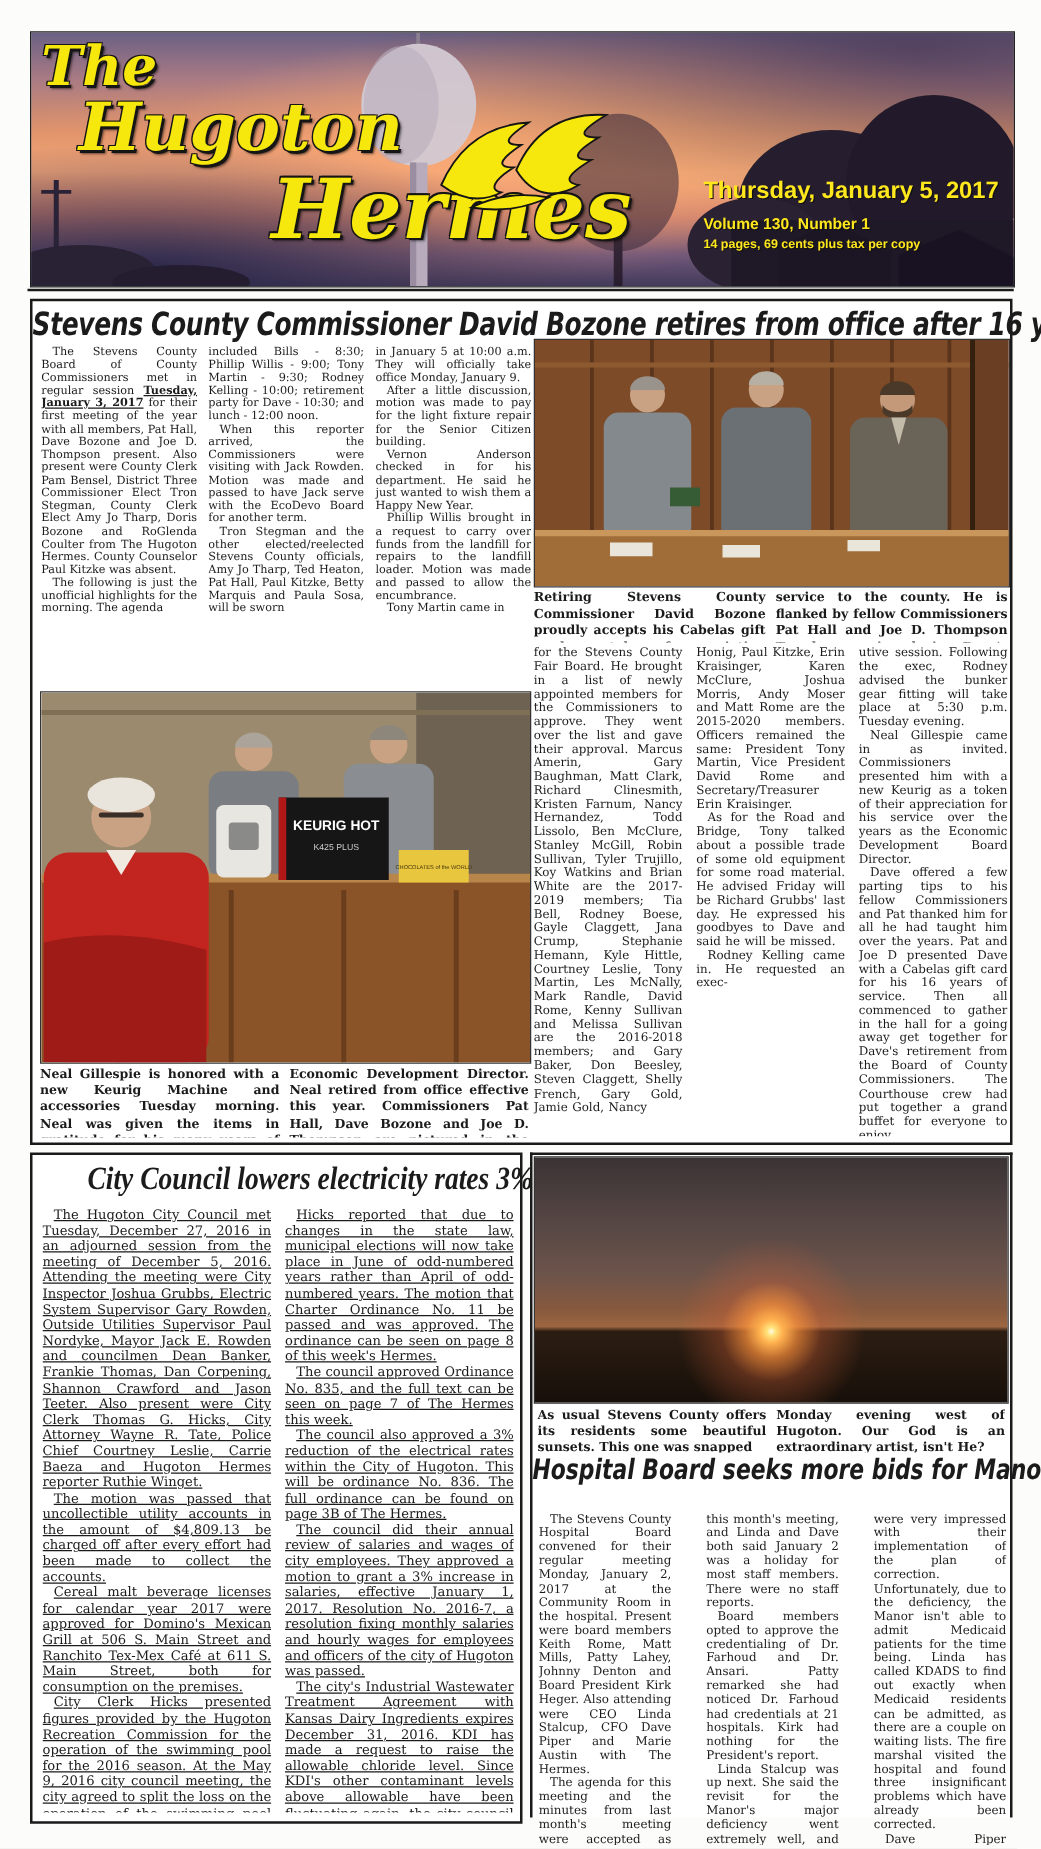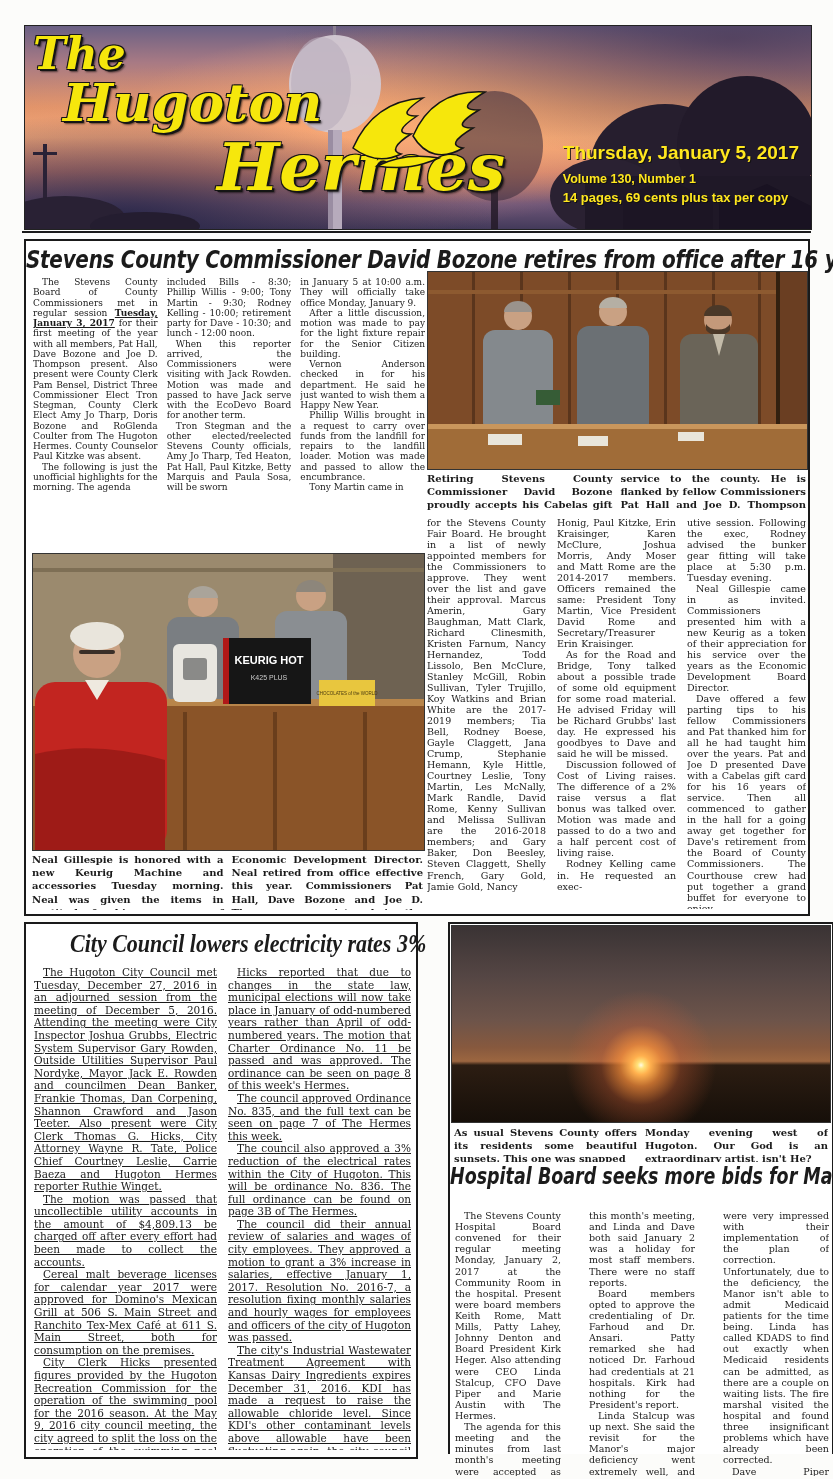--- a/index.html
+++ b/index.html
@@ -20,21 +20,21 @@
     text-shadow:2px 2px 0 #151515,-1px -1px 0 #151515,1px -1px 0 #151515,-1px 1px 0 #151515,3px 3px 2px rgba(0,0,0,.55);}
   .mh-the{left:8px;top:6px;font-size:44px;}
   .mh-hugoton{left:38px;top:50px;font-size:53px;}
   .mh-hermes{left:192px;top:108px;font-size:66px;}
   .mh-wing{position:absolute;left:322px;top:60px;width:142px;height:94px;}
   .mh-dates{position:absolute;right:12px;top:116px;color:#ffe71e;
     font-family:"Liberation Sans","DejaVu Sans",sans-serif;font-weight:bold;
     text-shadow:1px 1px 0 rgba(15,15,15,.9);}
   .mh-date{font-size:19px;}
   .mh-vol{font-size:12.5px;margin-top:8px;}
-  .mh-price{font-size:13px;margin-top:4px;}
+  .mh-price{font-size:10px;margin-top:4px;}
   .top-rule{position:absolute;left:22px;top:231px;width:789px;border-top:2px solid #1a1a1a;}
 
   
   .col{flex:1;text-align:justify;overflow:hidden;}
   .para{margin:0;text-indent:9px;}
   .para.flush{text-indent:0;}
   .caption{font-weight:bold;font-size:10px;line-height:1.32;text-align:justify;overflow:hidden;}
   .caption .half{flex:1;}
   .continued{margin:8px 0 0;text-align:right;}
   .script-head{display:inline-block;font-family:"DejaVu Sans","Liberation Sans",sans-serif;
@@ -59,21 +59,21 @@
   
   .box-council{position:absolute;left:24px;top:922px;width:394px;height:537px;
     border:2px solid #1a1a1a;box-sizing:border-box;background:#fff;}
   .cc-headline-wrap{position:absolute;left:0;right:0;top:4px;text-align:center;margin-left:44px;}
   .cc-headline{display:inline-block;font-family:"Liberation Serif","DejaVu Serif",serif;
     font-style:italic;font-weight:bold;font-size:22px;white-space:nowrap;transform:scaleY(1.18);transform-origin:center top;}
   .cc-cols{position:absolute;left:8px;top:42px;width:377px;height:484px;display:flex;gap:11px;
     font-size:10.5px;line-height:1.2;text-decoration:underline;}
 
   
-  .box-hospital{position:absolute;left:448px;top:922px;width:386px;height:532px;
+  .box-hospital{position:absolute;left:424px;top:922px;width:386px;height:532px;
     border:2px solid #1a1a1a;border-bottom:none;box-sizing:border-box;background:#fff;padding-left:33px;}
   .sunset{position:absolute;left:1px;top:1px;width:378px;height:196px;
     background:
       radial-gradient(circle at 50% 71%, #fffbe4 0, #ffe27a 1.5%, #ffb04e 4%, rgba(255,145,60,.7) 9%, rgba(205,95,55,.35) 17%, rgba(0,0,0,0) 32%),
       linear-gradient(180deg,#3a3334 0%,#554644 26%,#6d544a 48%,#87593e 62%,#9c6640 69%,#2c1d12 71%,#160f09 100%);}
   .sun-caption{position:absolute;left:4px;top:202px;width:374px;height:36px;display:flex;gap:8px;}
   .hosp-headline-wrap{position:absolute;left:0;right:0;top:240px;text-align:center;}
   .hosp-headline{font-size:17.5px;}
   .hosp-cols{position:absolute;left:5px;top:286px;width:374px;height:266px;display:flex;gap:28px;
     font-size:9.5px;line-height:1.17;}
@@ -211,23 +211,22 @@
     <div class="a1-caption-top caption">
       <div class="half">Retiring Stevens County Commissioner David Bozone proudly accepts his Cabelas gift card as a token of appreciation for his 16 years of</div>
       <div class="half">service to the county. He is flanked by fellow Commissioners Pat Hall and Joe D. Thompson Tuesday morning during Dave's last meeting.</div>
     </div>
 
     <div class="a1-cols-right">
       <div class="col">
           <p class="para flush">for the Stevens County Fair Board. He brought in a list of newly appointed members for the Commissioners to approve. They went over the list and gave their approval. Marcus Amerin, Gary Baughman, Matt Clark, Richard Clinesmith, Kristen Farnum, Nancy Hernandez, Todd Lissolo, Ben McClure, Stanley McGill, Robin Sullivan, Tyler Trujillo, Koy Watkins and Brian White are the 2017-2019 members; Tia Bell, Rodney Boese, Gayle Claggett, Jana Crump, Stephanie Hemann, Kyle Hittle, Courtney Leslie, Tony Martin, Les McNally, Mark Randle, David Rome, Kenny Sullivan and Melissa Sullivan are the 2016-2018 members; and Gary Baker, Don Beesley, Steven Claggett, Shelly French, Gary Gold, Jamie Gold, Nancy</p>
         </div>
       <div class="col">
-          <p class="para flush">Honig, Paul Kitzke, Erin Kraisinger, Karen McClure, Joshua Morris, Andy Moser and Matt Rome are the 2014-2017 members. Officers remained the same: President Tony Martin, Vice President David Rome and Secretary/Treasurer Erin Kraisinger.</p>
+          <p class="para flush">Honig, Paul Kitzke, Erin Kraisinger, Karen McClure, Joshua Morris, Andy Moser and Matt Rome are the 2015-2020 members. Officers remained the same: President Tony Martin, Vice President David Rome and Secretary/Treasurer Erin Kraisinger.</p>
           <p class="para">As for the Road and Bridge, Tony talked about a possible trade of some old equipment for some road material. He advised Friday will be Richard Grubbs' last day. He expressed his goodbyes to Dave and said he will be missed.</p>
-          <p class="para">Discussion followed of Cost of Living raises. The difference of a 2% raise versus a flat bonus was talked over. Motion was made and passed to do a two and a half percent cost of living raise.</p>
           <p class="para">Rodney Kelling came in. He requested an exec-</p>
         </div>
       <div class="col">
           <p class="para flush">utive session. Following the exec, Rodney advised the bunker gear fitting will take place at 5:30 p.m. Tuesday evening.</p>
           <p class="para">Neal Gillespie came in as invited. Commissioners presented him with a new Keurig as a token of their appreciation for his service over the years as the Economic Development Board Director.</p>
           <p class="para">Dave offered a few parting tips to his fellow Commissioners and Pat thanked him for all he had taught him over the years. Pat and Joe D presented Dave with a Cabelas gift card for his 16 years of service. Then all commenced to gather in the hall for a going away get together for Dave's retirement from the Board of County Commissioners. The Courthouse crew had put together a grand buffet for everyone to enjoy.</p>
         </div>
     </div>
 
     <div class="a1-photo-bottom photo">
@@ -295,21 +294,21 @@
     </div>
     <div class="cc-cols">
       <div class="col">
           <p class="para">The Hugoton City Council met Tuesday, December 27, 2016 in an adjourned session from the meeting of December 5, 2016.  Attending the meeting were City Inspector Joshua Grubbs, Electric System Supervisor Gary Rowden, Outside Utilities Supervisor Paul Nordyke, Mayor Jack E. Rowden and councilmen Dean Banker, Frankie Thomas, Dan Corpening, Shannon Crawford and Jason Teeter. Also present were City Clerk Thomas G. Hicks, City Attorney Wayne R. Tate, Police Chief Courtney Leslie,  Carrie Baeza and Hugoton Hermes reporter Ruthie Winget.</p>
           <p class="para">The motion was passed that uncollectible utility accounts in the amount of $4,809.13 be charged off after every effort had been made to collect the accounts.</p>
           <p class="para">Cereal malt beverage licenses for calendar year 2017 were approved for Domino's Mexican Grill at 506 S. Main Street and Ranchito Tex-Mex Café at 611 S. Main Street, both for consumption on the premises.</p>
           <p class="para">City Clerk Hicks presented figures provided by the Hugoton Recreation Commission for the operation of the swimming pool for the 2016 season.  At the May 9, 2016 city council meeting, the city agreed to split the loss on the operation of the swimming pool based on the recreation commission's expenses less revenue and the city's expenses for maintenance of the pool. The motion was passed to issue a check for $552.15 to the recreation commission.</p>
         </div>
       <div class="col">
         <div>
-            <p class="para">Hicks reported that due to changes in the state law, municipal elections will now take place in January of odd-numbered years rather than April of odd-numbered years. The motion that Charter Ordinance No. 11 be passed and was approved. The ordinance can be seen on page 8 of this week's Hermes.</p>
+            <p class="para">Hicks reported that due to changes in the state law, municipal elections will now take place in June of odd-numbered years rather than April of odd-numbered years. The motion that Charter Ordinance No. 11 be passed and was approved. The ordinance can be seen on page 8 of this week's Hermes.</p>
             <p class="para">The council approved Ordinance No. 835, and the full text can be seen on page 7 of The Hermes this week.</p>
             <p class="para">The council also approved a 3% reduction of the electrical rates within the City of Hugoton.  This will be ordinance No. 836. The full ordinance can be found on page 3B of The Hermes.</p>
             <p class="para">The council did their annual review of salaries and wages of city employees. They approved a motion to grant a 3% increase in salaries, effective January 1, 2017.  Resolution No. 2016-7, a resolution fixing monthly salaries and hourly wages for employees and officers of the city of Hugoton was passed.</p>
             <p class="para">The city's Industrial Wastewater Treatment Agreement with Kansas Dairy Ingredients expires December 31, 2016.  KDI has made a request to raise the allowable chloride level. Since KDI's other contaminant levels above allowable have been fluctuating again, the city council was not inclined to change the allowable chloride level until more stability was seen in the other contaminants.  The city attorney will contact KDI's attorney to renew the existing agreement with the same terms.</p>
           </div>
 
       </div>
     </div>
   </div>
 

